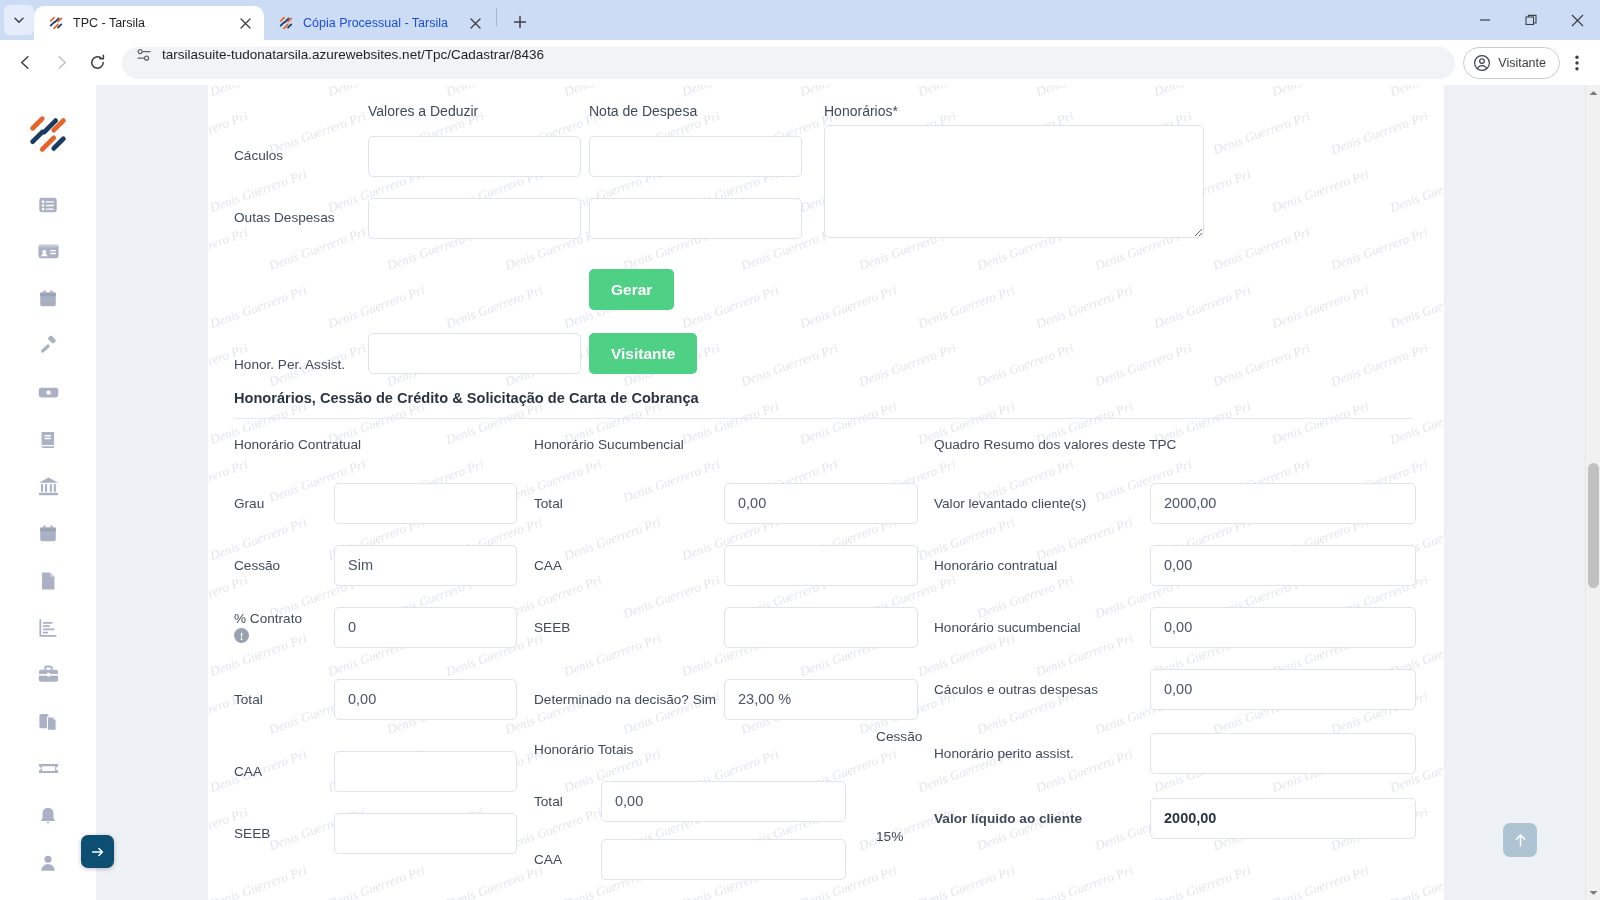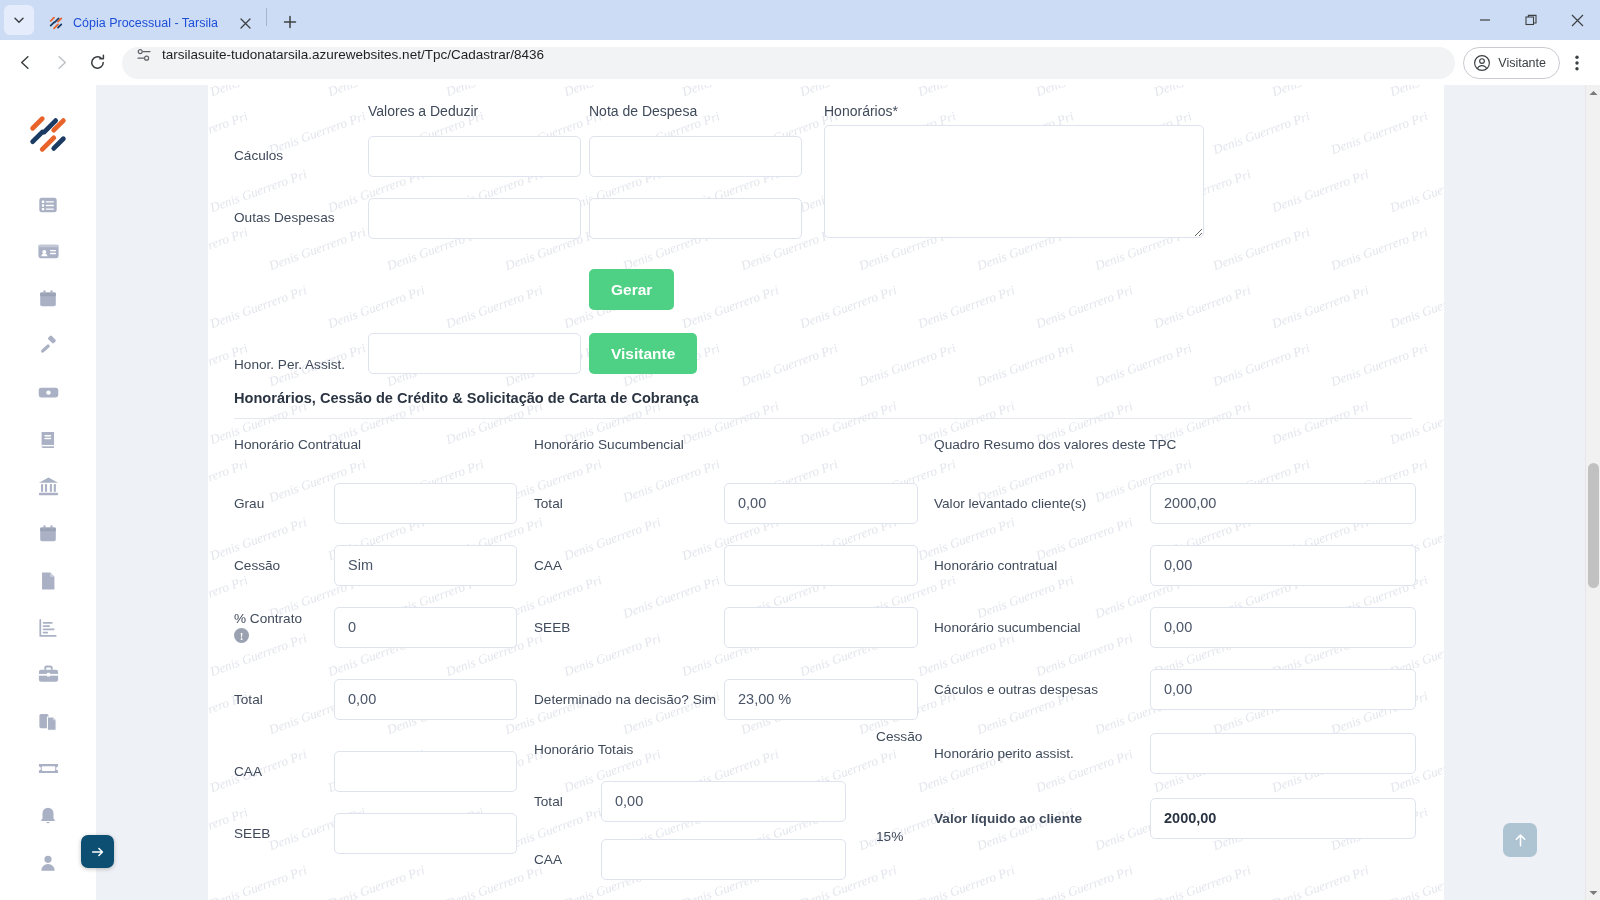--- a/index.html
+++ b/index.html
@@ -190,20 +190,38 @@
 
 <div class="browser">
 
   <div class="tabstrip">
     <div class="tabs-dropdown">
       <svg width="12" height="12" viewBox="0 0 12 12">
           <path d="M2 4.3 L6 8.3 L10 4.3" stroke="#3c4043" stroke-width="1.5" fill="none" stroke-linecap="round"></path>
         </svg>
     </div>
 
+    <div class="tab active">
+      <svg class="favicon" viewBox="0 0 24 24">
+        <g stroke-width="2.6" stroke-linecap="round">
+          <line x1="4" y1="9" x2="9" y2="4" stroke="#e8622a"></line>
+          <line x1="10" y1="11" x2="16" y2="5" stroke="#1b3b63"></line>
+          <line x1="15" y1="10" x2="20" y2="5" stroke="#e8622a"></line>
+          <line x1="4" y1="16" x2="9" y2="11" stroke="#1b3b63"></line>
+          <line x1="9" y1="20" x2="15" y2="14" stroke="#e8622a"></line>
+          <line x1="15" y1="19" x2="20" y2="14" stroke="#1b3b63"></line>
+        </g>
+      </svg>
+      <span class="tab-title">TPC - Tarsila</span>
+      <span class="tab-close">
+        <svg width="11" height="11" viewBox="0 0 11 11">
+            <path d="M1 1 L10 10 M10 1 L1 10" stroke="#3c4043" stroke-width="1.3" stroke-linecap="round"></path>
+          </svg>
+      </span>
+    </div>
 
     <div class="tab inactive">
       <svg class="favicon" viewBox="0 0 24 24">
         <g stroke-width="2.6" stroke-linecap="round">
           <line x1="4" y1="9" x2="9" y2="4" stroke="#e8622a"></line>
           <line x1="10" y1="11" x2="16" y2="5" stroke="#1b3b63"></line>
           <line x1="15" y1="10" x2="20" y2="5" stroke="#e8622a"></line>
           <line x1="4" y1="16" x2="9" y2="11" stroke="#1b3b63"></line>
           <line x1="9" y1="20" x2="15" y2="14" stroke="#e8622a"></line>
           <line x1="15" y1="19" x2="20" y2="14" stroke="#1b3b63"></line>

